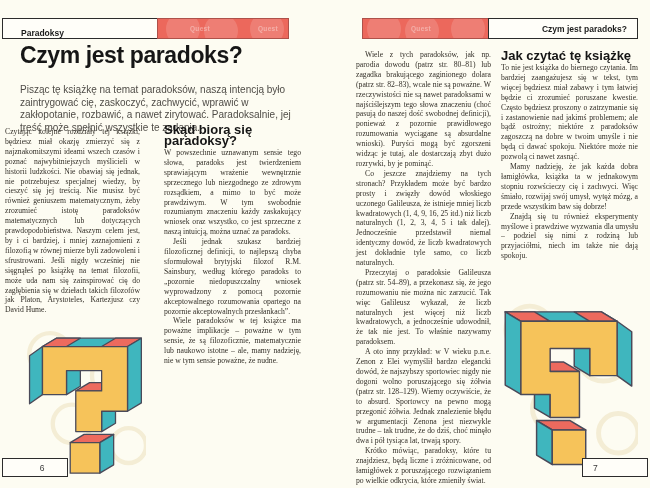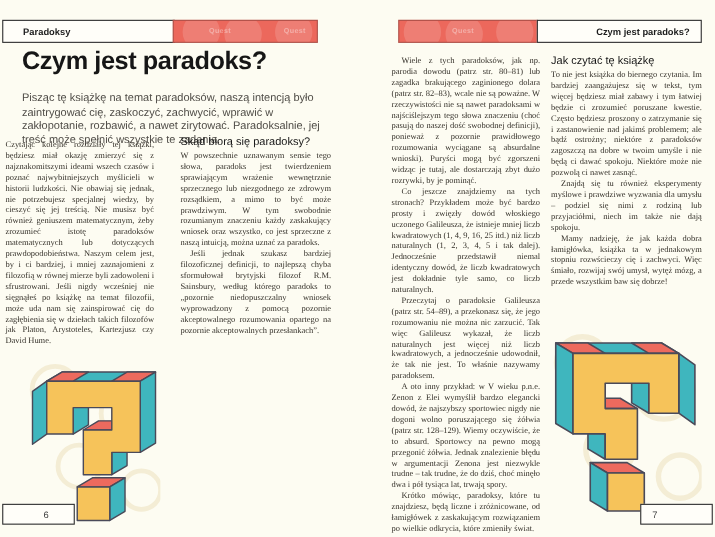--- a/index.html
+++ b/index.html
@@ -13,21 +13,21 @@
   }
   .spread{position:absolute;inset:0;}
   
   .tab{
     position:absolute;top:18px;height:21px;
     background:#fffef9;border:1.4px solid #2c2c2c;
     box-sizing:border-box;
     display:flex;align-items:center;
     font-size:8.5px;font-weight:bold;color:#1d1d1d;
   }
-  .tab-left{left:2px;width:157px;padding-left:18px;}
+  .tab-left{left:2px;width:157px;padding-left:18px;align-items:flex-end;}
   .tab-right{left:488px;width:150px;justify-content:flex-end;padding-right:10px;}
   .bar{
     position:absolute;top:18px;height:21px;
     background:#ec685c;
     border:1px solid rgba(60,40,40,0.35);
     box-sizing:border-box;
     overflow:hidden;
   }
   .bar-left{left:157px;width:132px;}
   .bar-right{left:362px;width:127px;}
@@ -43,21 +43,21 @@
   }
   .intro{
     position:absolute;left:20px;top:84px;width:282px;margin:0;
     font-size:10px;line-height:12.6px;color:#4f4c47;
   }
   .col{position:absolute;font-family:"Liberation Serif", serif;font-size:7.7px;line-height:9.9px;color:#332f28;}
   .col p{margin:0;text-indent:9px;text-align:justify;}
   .col p.noindent{text-indent:0;}
   .col h2{
     margin:0 0 2px 0;font-family:"Liberation Sans", sans-serif;
-    font-size:10px;font-weight:normal;color:#151515;line-height:11px;
+    font-size:13px;font-weight:bold;color:#151515;line-height:11px;
   }
   .col-l1{left:5px;top:127px;width:135px;}
   .col-l2{left:164px;top:124px;width:137px;}
   .col-r1{left:356px;top:50px;width:135px;}
   .col-r2{left:501px;top:50px;width:137px;}
   
   .pnum{
     position:absolute;top:458px;height:19px;
     background:#fffef9;border:1.4px solid #2c2c2c;box-sizing:border-box;
     display:flex;align-items:center;
@@ -131,20 +131,21 @@
     <p class="intro">Pisząc tę książkę na temat paradoksów, naszą intencją było zaintrygować cię, zaskoczyć, zachwycić, wprawić w zakłopotanie, rozbawić, a nawet zirytować. Paradoksalnie, jej treść może spełnić wszystkie te zadania.</p>
 
     <div class="col col-l1">
       <p class="noindent">Czytając kolejne rozdziały tej książki, będziesz miał okazję zmierzyć się z najznakomitszymi ideami wszech czasów i poznać najwybitniejszych myślicieli w historii ludzkości. Nie obawiaj się jednak, nie potrzebujesz specjalnej wiedzy, by cieszyć się jej treścią. Nie musisz być również geniuszem matematycznym, żeby zrozumieć istotę paradoksów matematycznych lub dotyczących prawdopodobieństwa. Naszym celem jest, by i ci bardziej, i mniej zaznajomieni z filozofią w równej mierze byli zadowoleni i sfrustrowani. Jeśli nigdy wcześniej nie sięgnąłeś po książkę na temat filozofii, może uda nam się zainspirować cię do zagłębienia się w dziełach takich filozofów jak Platon, Arystoteles, Kartezjusz czy David Hume.</p>
     </div>
 
     <div class="col col-l2">
       <h2>Skąd biorą się paradoksy?</h2>
       <p class="noindent">W powszechnie uznawanym sensie tego słowa, paradoks jest twierdzeniem sprawiającym wrażenie wewnętrznie sprzecznego lub niezgodnego ze zdrowym rozsądkiem, a mimo to być może prawdziwym. W tym swobodnie rozumianym znaczeniu każdy zaskakujący wniosek oraz wszystko, co jest sprzeczne z naszą intuicją, można uznać za paradoks.</p>
       <p>Jeśli jednak szukasz bardziej filozoficznej definicji, to najlepszą chyba sformułował brytyjski filozof R.M. Sainsbury, według którego paradoks to „pozornie niedopuszczalny wniosek wyprowadzony z pomocą pozornie akceptowalnego rozumowania opartego na pozornie akceptowalnych przesłankach”.</p>
+      <p>Wiele paradoksów w tej książce ma poważne implikacje – poważne w tym sensie, że są filozoficznie, matematycznie lub naukowo istotne – ale, mamy nadzieję, nie w tym sensie poważne, że nudne.</p>
     </div>
 
     <svg class="illus illus-left" viewBox="-20 -14 132 164">
       <use href="#rings" x="-20" y="-14" width="132" height="164"></use>
       <use href="#qm" x="-20" y="-14" width="132" height="164"></use>
     </svg>
 
     <div class="pnum pnum-left">
       <span>6</span>
     </div>
@@ -160,28 +161,28 @@
     </div>
     <div class="tab tab-right">
       <span>Czym jest paradoks?</span>
     </div>
 
     <div class="col col-r1">
       <p>Wiele z tych paradoksów, jak np. parodia dowodu (patrz str. 80–81) lub zagadka brakującego zaginionego dolara (patrz str. 82–83), wcale nie są poważne. W rzeczywistości nie są nawet paradoksami w najściślejszym tego słowa znaczeniu (choć pasują do naszej dość swobodnej definicji), ponieważ z pozornie prawidłowego rozumowania wyciągane są absurdalne wnioski). Puryści mogą być zgorszeni widząc je tutaj, ale dostarczają zbyt dużo rozrywki, by je pominąć.</p>
       <p>Co jeszcze znajdziemy na tych stronach? Przykładem może być bardzo prosty i zwięzły dowód włoskiego uczonego Galileusza, że istnieje mniej liczb kwadratowych (1, 4, 9, 16, 25 itd.) niż liczb naturalnych (1, 2, 3, 4, 5 i tak dalej). Jednocześnie przedstawił niemal identyczny dowód, że liczb kwadratowych jest dokładnie tyle samo, co liczb naturalnych.</p>
       <p>Przeczytaj o paradoksie Galileusza (patrz str. 54–89), a przekonasz się, że jego rozumowaniu nie można nic zarzucić. Tak więc Galileusz wykazał, że liczb naturalnych jest więcej niż liczb kwadratowych, a jednocześnie udowodnił, że tak nie jest. To właśnie nazywamy paradoksem.</p>
       <p>A oto inny przykład: w V wieku p.n.e. Zenon z Elei wymyślił bardzo elegancki dowód, że najszybszy sportowiec nigdy nie dogoni wolno poruszającego się żółwia (patrz str. 128–129). Wiemy oczywiście, że to absurd. Sportowcy na pewno mogą przegonić żółwia. Jednak znalezienie błędu w argumentacji Zenona jest niezwykle trudne – tak trudne, że do dziś, choć minęło dwa i pół tysiąca lat, trwają spory.</p>
-      <p>Krótko mówiąc, paradoksy, które tu znajdziesz, będą liczne i zróżnicowane, od łamigłówek z zaskakującym rozwiązaniem po wielkie odkrycia, które zmieniły świat.</p>
+      <p>Krótko mówiąc, paradoksy, które tu znajdziesz, będą liczne i zróżnicowane, od łamigłówek z poruszającego rozwiązaniem po wielkie odkrycia, które zmieniły świat.</p>
     </div>
 
     <div class="col col-r2">
       <h2>Jak czytać tę książkę</h2>
       <p class="noindent">To nie jest książka do biernego czytania. Im bardziej zaangażujesz się w tekst, tym więcej będziesz miał zabawy i tym łatwiej będzie ci zrozumieć poruszane kwestie. Często będziesz proszony o zatrzymanie się i zastanowienie nad jakimś problemem; ale bądź ostrożny; niektóre z paradoksów zagoszczą na dobre w twoim umyśle i nie będą ci dawać spokoju. Niektóre może nie pozwolą ci nawet zasnąć.</p>
+      <p>Mamy nadzieję, że jak każda dobra łamigłówka, książka ta w jednakowym stopniu rozwścieczy cię i zachwyci. Więc śmiało, rozwijaj swój umysł, wytęż mózg, a przede wszystkim baw się dobrze!</p>
       <p>Znajdą się tu również eksperymenty myślowe i prawdziwe wyzwania dla umysłu – podziel się nimi z rodziną lub przyjaciółmi, niech im także nie dają spokoju.</p>
-      <p>Mamy nadzieję, że jak każda dobra łamigłówka, książka ta w jednakowym stopniu rozwścieczy cię i zachwyci. Więc śmiało, rozwijaj swój umysł, wytęż mózg, a przede wszystkim baw się dobrze!</p>
     </div>
 
     <svg class="illus illus-right" viewBox="-20 -14 132 164">
       <use href="#rings" x="-20" y="-14" width="132" height="164"></use>
       <g transform="scale(-1,1) translate(-92,0)">
         <use href="#qm" x="-20" y="-14" width="132" height="164"></use>
       </g>
     </svg>
 
     <div class="pnum pnum-right">

